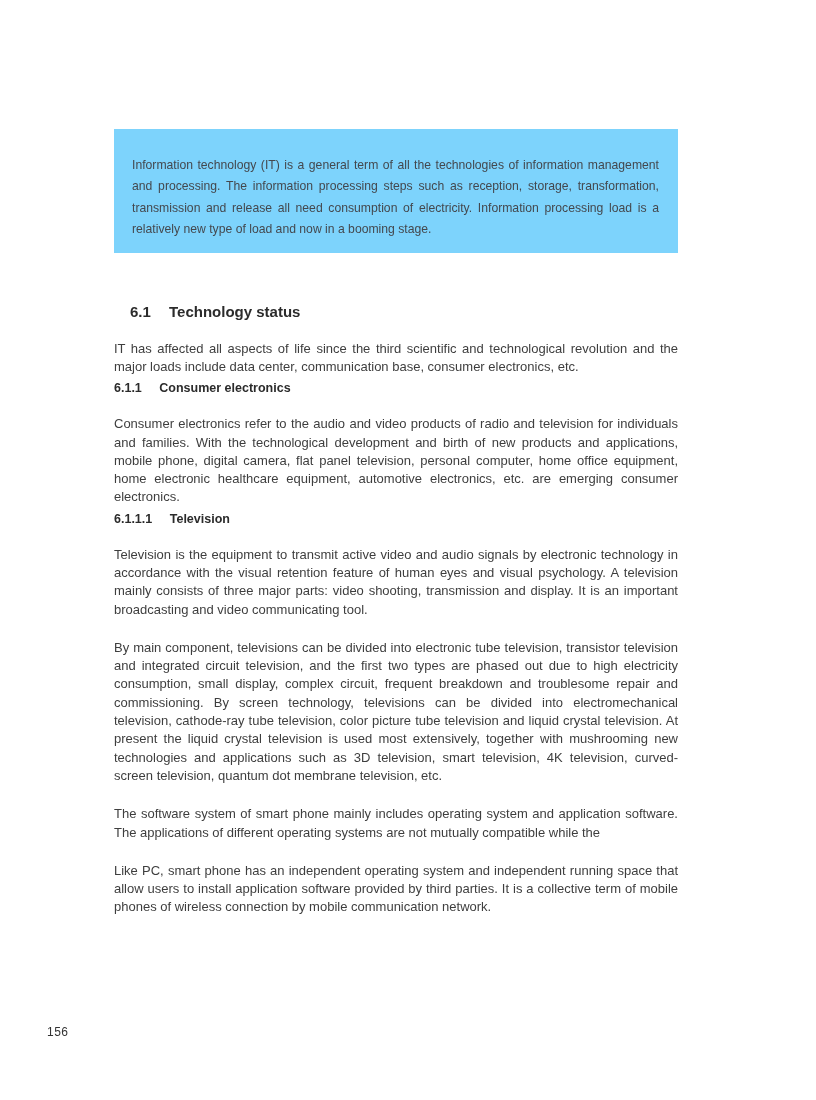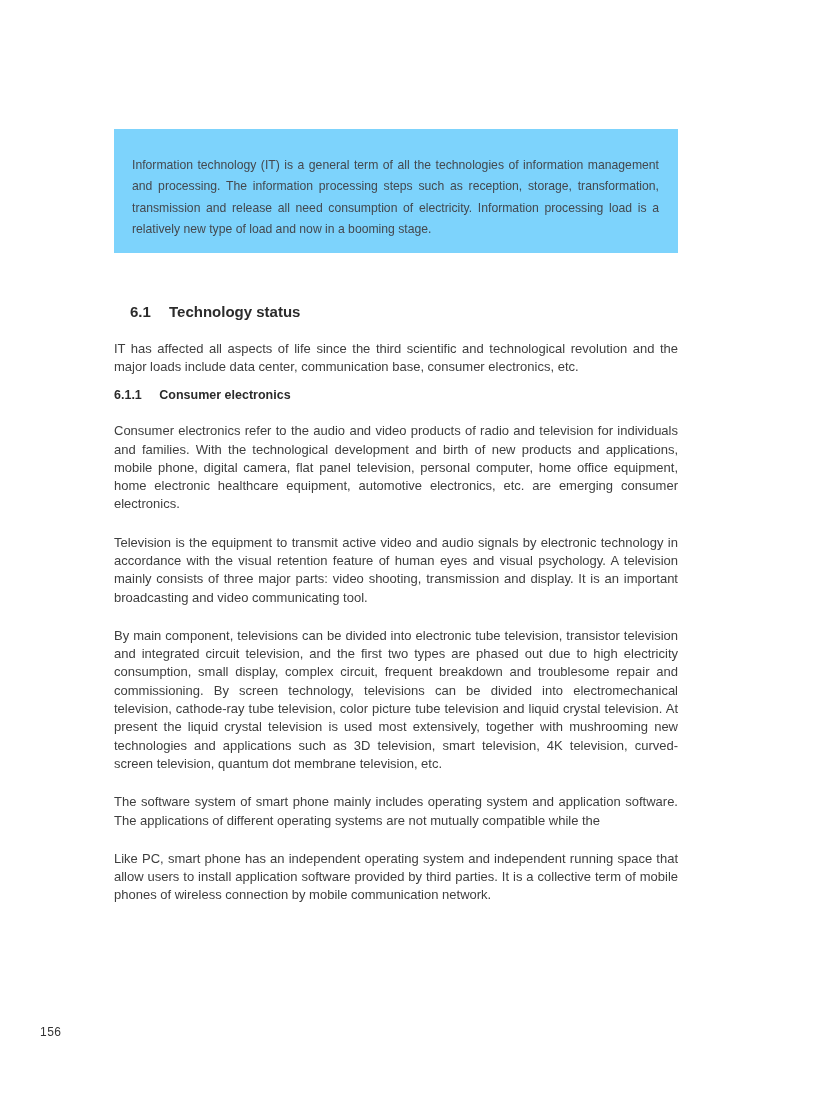--- a/index.html
+++ b/index.html
@@ -35,38 +35,38 @@
     color: #44484e;
   }
   h1.sec {
     margin: 50px 0 0 16px;
     font-size: 15px;
     line-height: 17px;
     font-weight: bold;
     color: #2b2b2b;
   }
   h2.subsec {
-    margin: 12px 0 0 0;
+    margin: 5px 0 0 0;
     font-size: 12.5px;
     line-height: 14px;
     font-weight: bold;
     color: #2b2b2b;
   }
   .hnum { display: inline-block; }
   .htitle { display: inline-block; margin-left: 14px; }
   p.body {
     margin: 20px 0 0 0;
     font-size: 13px;
     line-height: 18.3px;
     text-align: justify;
     color: #3e3e3e;
   }
   .page-number {
     position: absolute;
-    left: 40px;
+    left: 47px;
     top: 1025px;
     font-size: 12px;
     color: #333333;
     letter-spacing: 0.5px;
   }
 </style>
 </head>
 <body>
 
 <div class="doc-page">
@@ -82,20 +82,24 @@
       <span class="htitle">Technology status</span>
     </h1>
     <p class="body">IT has affected all aspects of life since the third scientific and technological revolution and the major loads include data center, communication base, consumer electronics, etc.</p>
 
     <h2 class="subsec">
       <span class="hnum">6.1.1</span>
       <span class="htitle">Consumer electronics</span>
     </h2>
     <p class="body">Consumer electronics refer to the audio and video products of radio and television for individuals and families. With the technological development and birth of new products and applications, mobile phone, digital camera, flat panel television, personal computer, home office equipment, home electronic healthcare equipment, automotive electronics, etc. are emerging consumer electronics.</p>
 
+    <h2 class="subsec">
+      <span class="hnum">6.1.1.1</span>
+      <span class="htitle">Television</span>
+    </h2>
     <p class="body">Television is the equipment to transmit active video and audio signals by electronic technology in accordance with the visual retention feature of human eyes and visual psychology. A television mainly consists of three major parts: video shooting, transmission and display. It is an important broadcasting and video communicating tool.</p>
     <p class="body">By main component, televisions can be divided into electronic tube television, transistor television and integrated circuit television, and the first two types are phased out due to high electricity consumption, small display, complex circuit, frequent breakdown and troublesome repair and commissioning. By screen technology, televisions can be divided into electromechanical television, cathode-ray tube television, color picture tube television and liquid crystal television. At present the liquid crystal television is used most extensively, together with mushrooming new technologies and applications such as 3D television, smart television, 4K television, curved-screen television, quantum dot membrane television, etc.</p>
 
     <p class="body">The software system of smart phone mainly includes operating system and application software. The applications of different operating systems are not mutually compatible while the</p>
     <p class="body">Like PC, smart phone has an independent operating system and independent running space that allow users to install application software provided by third parties. It is a collective term of mobile phones of wireless connection by mobile communication network.</p>
 
   </div>
 
   <div class="page-number">156</div>
 

